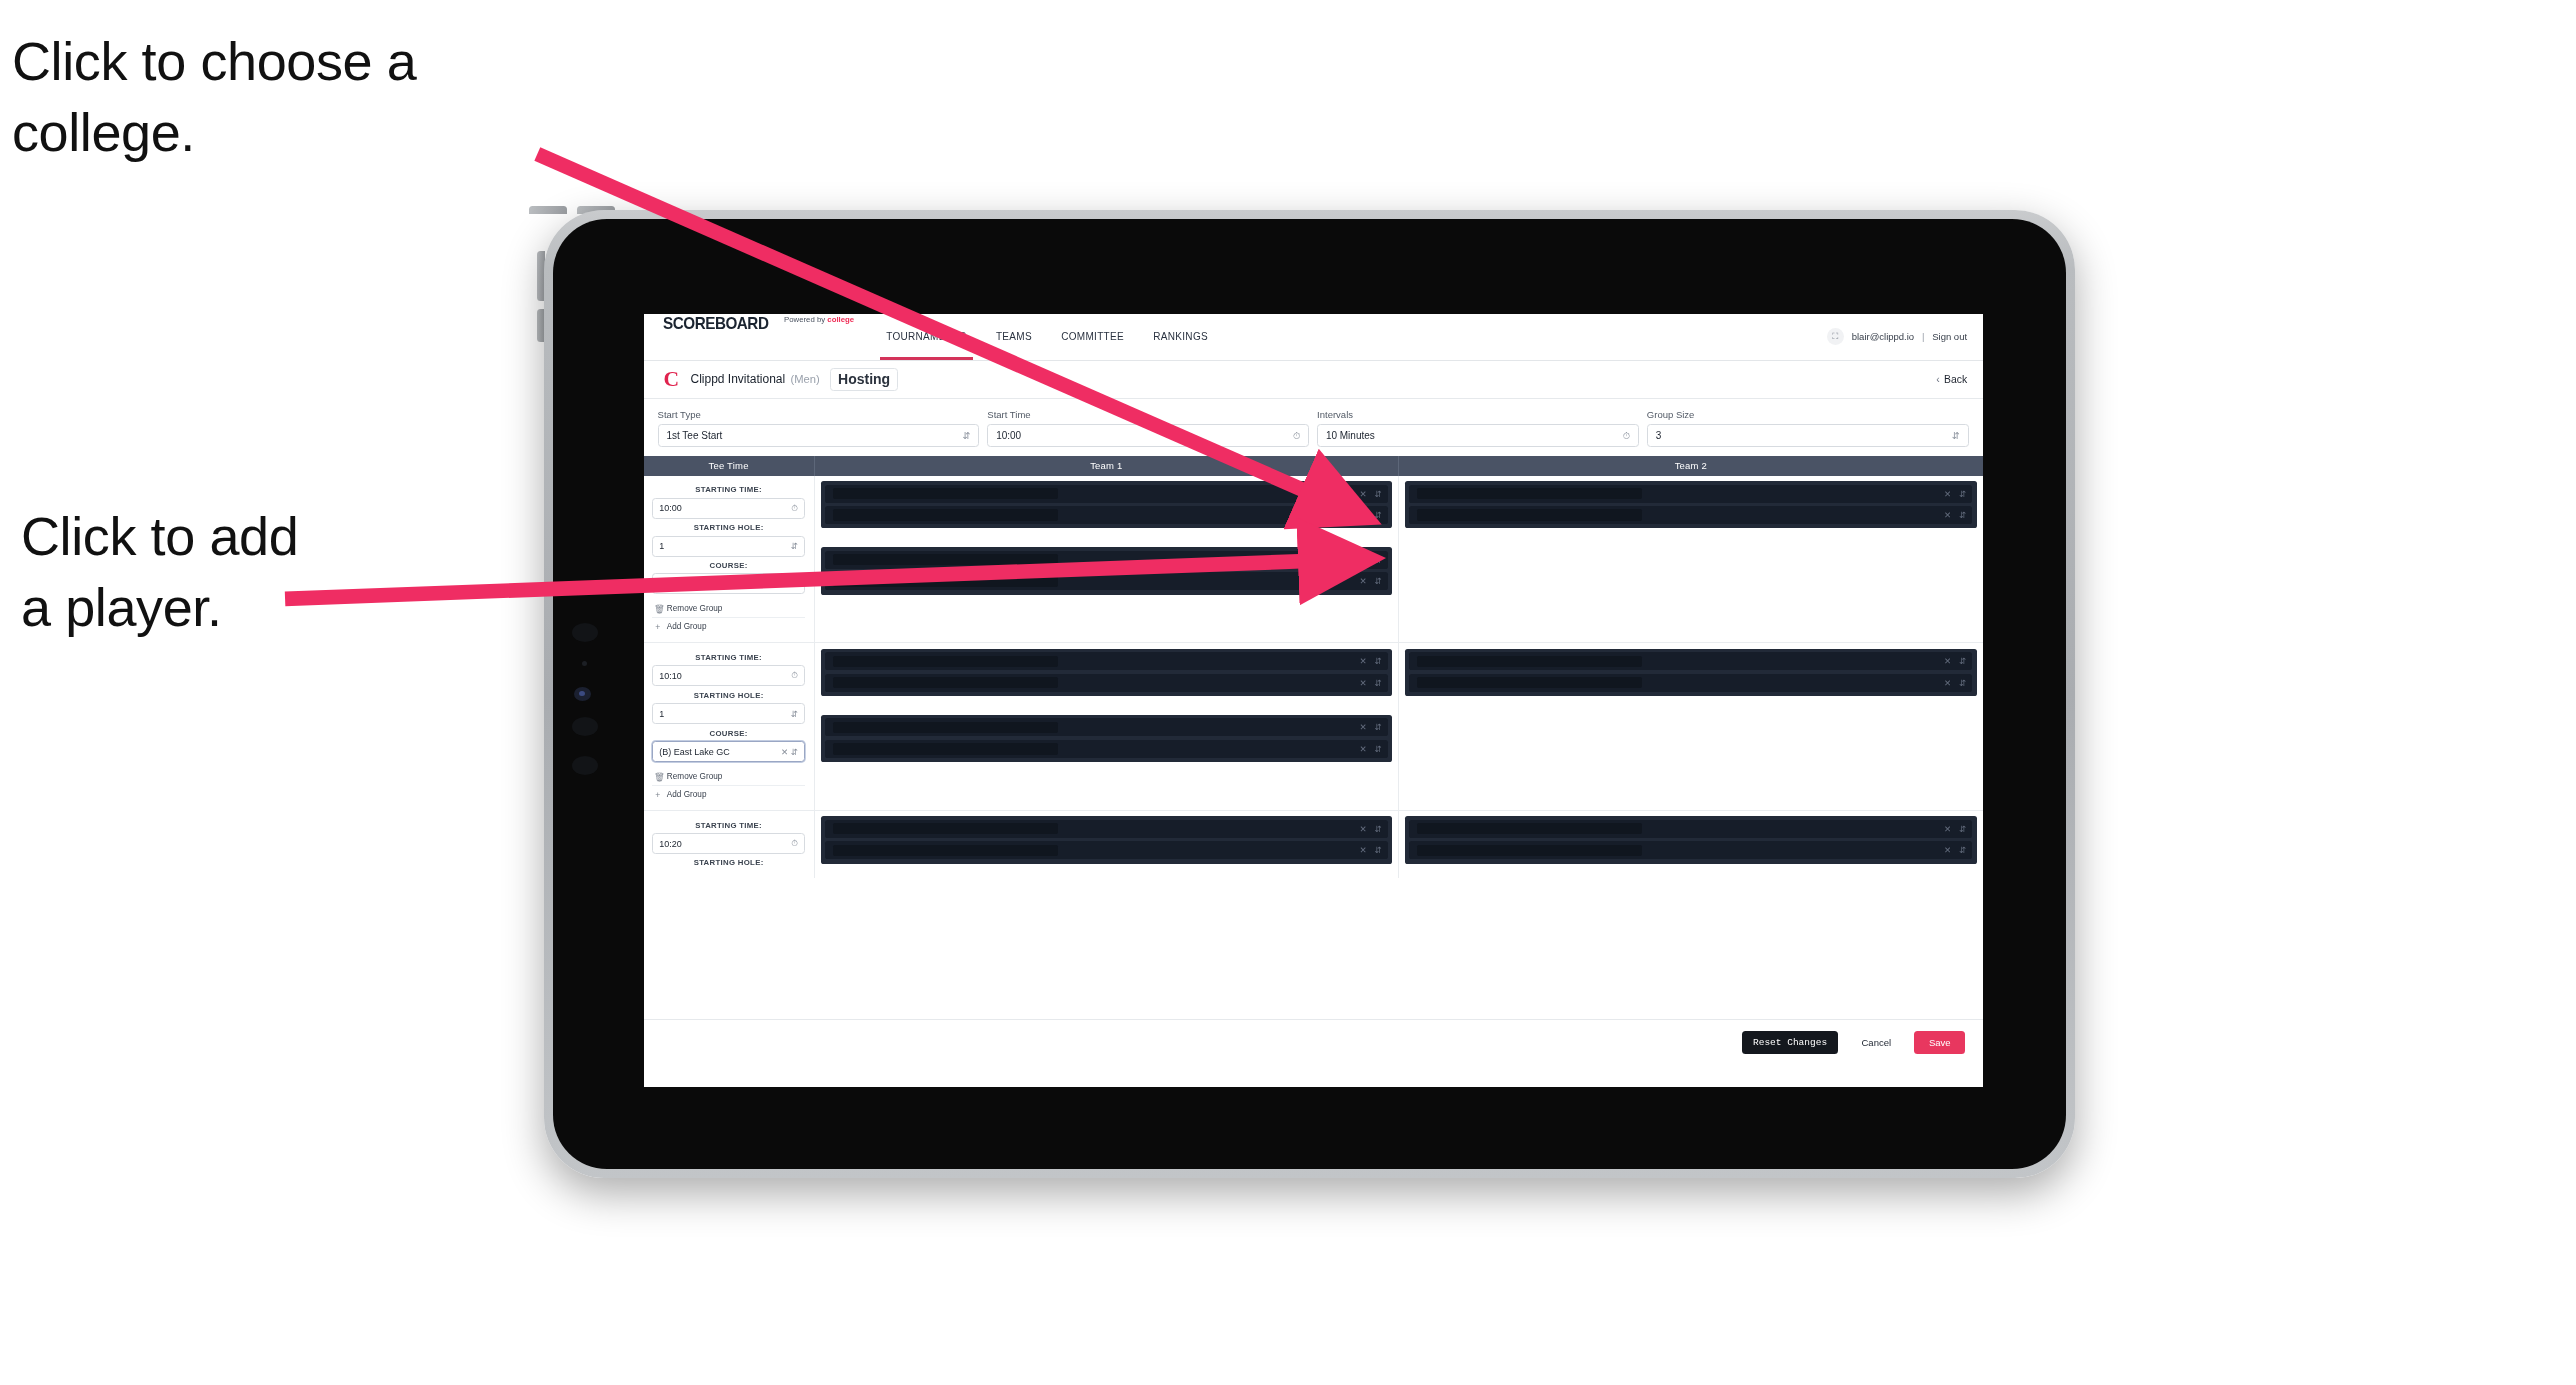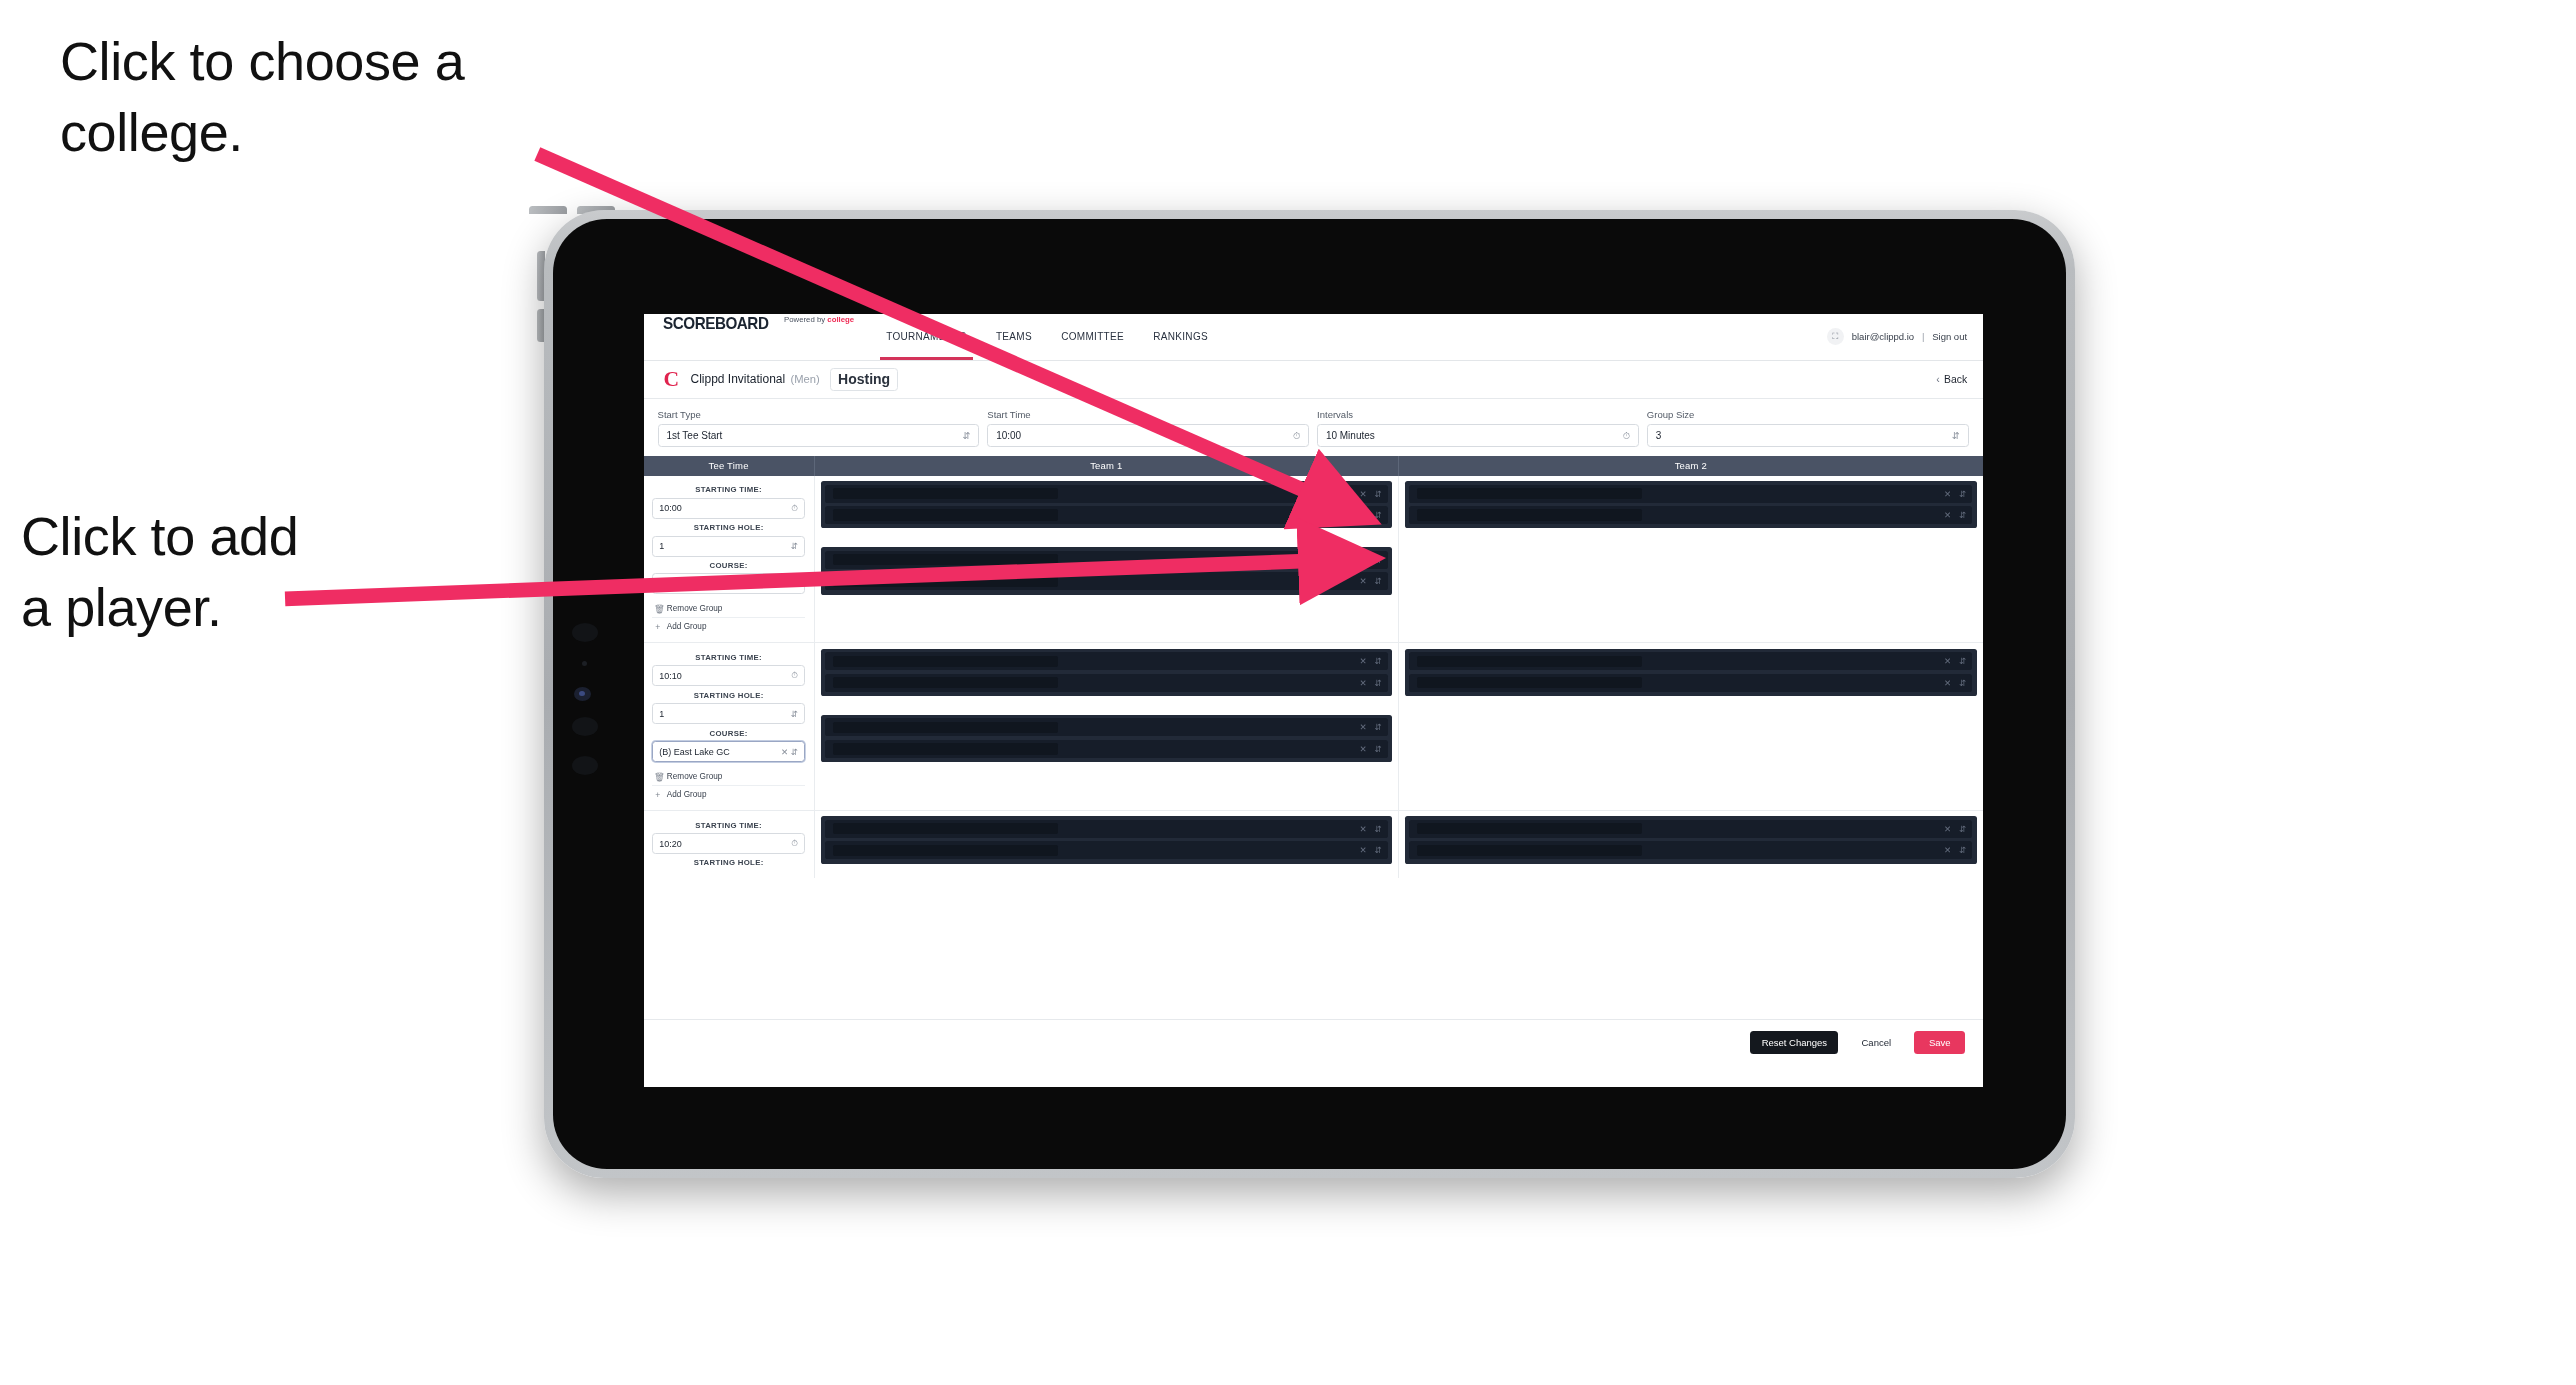--- a/index.html
+++ b/index.html
@@ -14,21 +14,21 @@
   
   .annot {
     position:absolute;
     color:#111111;
     font-size:54px;
     line-height:1.32;
     font-family:"Liberation Sans", sans-serif;
     letter-spacing:-0.4px;
     white-space:pre-line;
   }
-  #annot-choose-college { left:12px; top:26px; width:518px;margin-left:48px; }
+  #annot-choose-college { left:12px; top:26px; width:518px; }
   #annot-add-player     { left:21px; top:501px; width:397px; }
 
   .arrow-layer { position:absolute; left:0; top:0; width:2576px; height:1386px; pointer-events:none; z-index:50; }
 
   
   .tablet {
     position:absolute;
     left:544px; top:210px;
     width:1531px; height:968px;
     border-radius:60px;
@@ -202,21 +202,21 @@
   
   .app-footer {
     height:45px; background:#fff;
     display:flex; align-items:center; justify-content:flex-end;
     gap:12px; padding-right:17.3px;
   }
   .btn {
     border-radius:3.5px; font-size:9.5px; padding:6px 11.2px; cursor:pointer;
     font-family:"Liberation Sans", sans-serif; border:none;
   }
-  .btn-reset { background:#14181e; color:#fff; }
+  .btn-reset { background:#14181e; color:#fff;font-family:Liberation Mono, monospace; }
   .btn-cancel { background:transparent; color:#1d2430; }
   .btn-save { background:#e8375f; color:#fff; padding:6px 14.7px; }
 </style>
 </head>
 <body>
 
 <div class="annot" id="annot-choose-college">Click to choose a
 college.</div>
 
 <div class="annot" id="annot-add-player">Click to add

